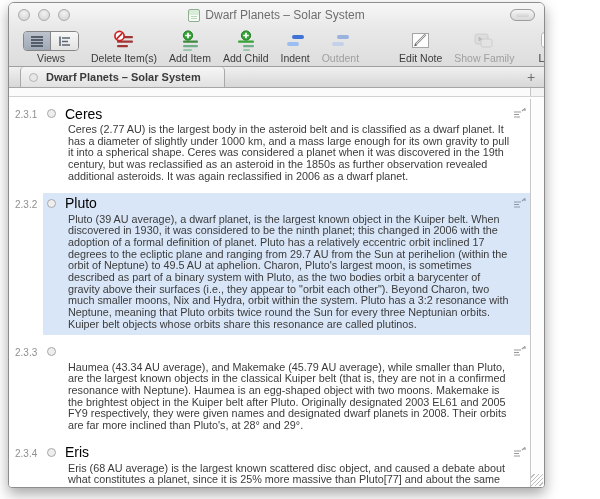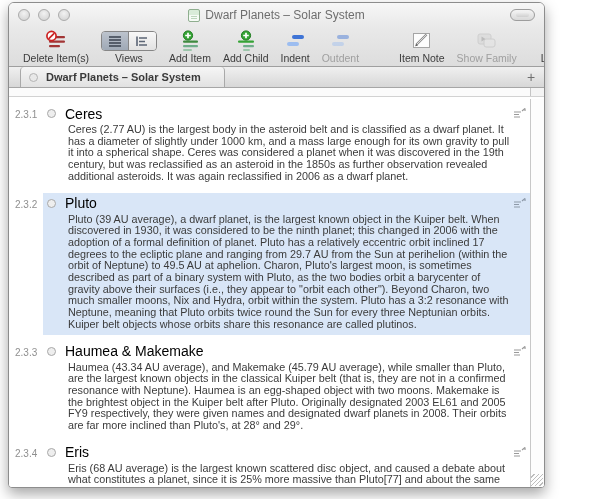--- a/index.html
+++ b/index.html
@@ -102,35 +102,20 @@
       <div class="light"></div>
     </div>
     <div class="titlewrap">
       <div class="doc-icon"></div>
       <div class="title">Dwarf Planets – Solar System</div>
     </div>
     <div class="pill"></div>
   </div>
 
   <div class="toolbar">
-
-    <div class="tb-item">
-      <div class="tb-icon">
-        <svg width="24" height="22">
-          <g fill="#a23535">
-            <rect x="10" y="6" width="11" height="2.2" rx="1"></rect>
-            <rect x="5" y="10.5" width="16" height="2.2" rx="1"></rect>
-            <rect x="5" y="15" width="11" height="2.2" rx="1"></rect>
-          </g>
-          <circle cx="7.5" cy="6" r="4.6" fill="#fff" stroke="#cc2222" stroke-width="1.7"></circle>
-          <line x1="4.6" y1="8.9" x2="10.4" y2="3.1" stroke="#cc2222" stroke-width="1.7"></line>
-        </svg>
-      </div>
-      <div class="tb-label">Delete Item(s)</div>
-    </div>
 
     <div class="tb-item">
       <div class="tb-icon">
         <div class="seg">
           <div class="seg-l">
             <svg width="16" height="14">
               <g stroke="#39414e" stroke-width="1.6">
                 <line x1="2" y1="3" x2="14" y2="3"></line>
                   <line x1="2" y1="6" x2="14" y2="6"></line>
                 <line x1="2" y1="9" x2="14" y2="9"></line>
@@ -148,20 +133,35 @@
               </g>
             </svg>
           </div>
         </div>
       </div>
       <div class="tb-label">Views</div>
     </div>
 
     <div class="tb-item">
       <div class="tb-icon">
+        <svg width="24" height="22">
+          <g fill="#a23535">
+            <rect x="10" y="6" width="11" height="2.2" rx="1"></rect>
+            <rect x="5" y="10.5" width="16" height="2.2" rx="1"></rect>
+            <rect x="5" y="15" width="11" height="2.2" rx="1"></rect>
+          </g>
+          <circle cx="7.5" cy="6" r="4.6" fill="#fff" stroke="#cc2222" stroke-width="1.7"></circle>
+          <line x1="4.6" y1="8.9" x2="10.4" y2="3.1" stroke="#cc2222" stroke-width="1.7"></line>
+        </svg>
+      </div>
+      <div class="tb-label">Delete Item(s)</div>
+    </div>
+
+    <div class="tb-item">
+      <div class="tb-icon">
         <svg width="22" height="22">
           <g fill="#3f8a3f">
             <rect x="4" y="10.5" width="15" height="2.2" rx="1"></rect>
             <rect x="4" y="15" width="15" height="2.2" rx="1" fill="#6fae8a"></rect>
             <rect x="4" y="19" width="9" height="2" rx="1" fill="#9cc6ab"></rect>
           </g>
           <circle cx="9" cy="5.5" r="4.6" fill="#35a435" stroke="#1e7a1e" stroke-width="1"></circle>
           <line x1="6.2" y1="5.5" x2="11.8" y2="5.5" stroke="#fff" stroke-width="1.7"></line>
           <line x1="9" y1="2.7" x2="9" y2="8.3" stroke="#fff" stroke-width="1.7"></line>
         </svg>
@@ -205,21 +205,21 @@
 
     <div class="tb-item" style="margin-left:34px;">
       <div class="tb-icon">
         <svg width="24" height="22">
           <rect x="3.5" y="3.5" width="16" height="14" fill="#fdfdfd" stroke="#a5a5a5"></rect>
           <line x1="6.5" y1="14.5" x2="16.5" y2="4.5" stroke="#8e8e8e" stroke-width="2.4"></line>
           <line x1="6.5" y1="14.5" x2="16.5" y2="4.5" stroke="#d9d9d9" stroke-width="1"></line>
           <polygon points="5.2,16.3 8,15.6 6,13.8" fill="#555"></polygon>
         </svg>
       </div>
-      <div class="tb-label">Item Note</div>
+      <div class="tb-label">Edit Note</div>
     </div>
 
     <div class="tb-item disabled">
       <div class="tb-icon">
         <svg width="26" height="22">
           <rect x="4" y="4" width="13" height="10" rx="2" fill="#d4d4d4" stroke="#b2b2b2"></rect>
           <rect x="10" y="9" width="11" height="8" rx="2" fill="#e3e3e3" stroke="#b2b2b2"></rect>
           <polygon points="7.5,6.5 11.5,9 7.5,11.5" fill="#8b8b8b"></polygon>
         </svg>
       </div>
@@ -298,21 +298,20 @@
             <line x1="12" y1="0.5" x2="12" y2="3"></line>
         </g>
       </svg>
       <div class="note">Pluto (39 AU average), a dwarf planet, is the largest known object in the Kuiper belt. When discovered in 1930, it was considered to be the ninth planet; this changed in 2006 with the adoption of a formal definition of planet. Pluto has a relatively eccentric orbit inclined 17 degrees to the ecliptic plane and ranging from 29.7 AU from the Sun at perihelion (within the orbit of Neptune) to 49.5 AU at aphelion. Charon, Pluto's largest moon, is sometimes described as part of a binary system with Pluto, as the two bodies orbit a barycenter of gravity above their surfaces (i.e., they appear to "orbit each other"). Beyond Charon, two much smaller moons, Nix and Hydra, orbit within the system. Pluto has a 3:2 resonance with Neptune, meaning that Pluto orbits twice round the Sun for every three Neptunian orbits. Kuiper belt objects whose orbits share this resonance are called plutinos.</div>
     </div>
 
     <div class="item">
       <div class="item-num">2.3.3</div>
       <div class="head-row">
         <div class="handle"></div>
-        <div class="item-title">Haumea &amp; Makemake</div>
       </div>
       <svg class="note-ind" width="13" height="11">
         <g stroke="#9a9a9a" stroke-width="1.2">
           <line x1="1" y1="4" x2="8" y2="4"></line>
             <line x1="1" y1="6.5" x2="6" y2="6.5"></line>
             <line x1="1" y1="9" x2="7" y2="9"></line>
           <line x1="9" y1="3" x2="12" y2="0.5"></line>
             <line x1="12" y1="0.5" x2="12" y2="3"></line>
         </g>
       </svg>

